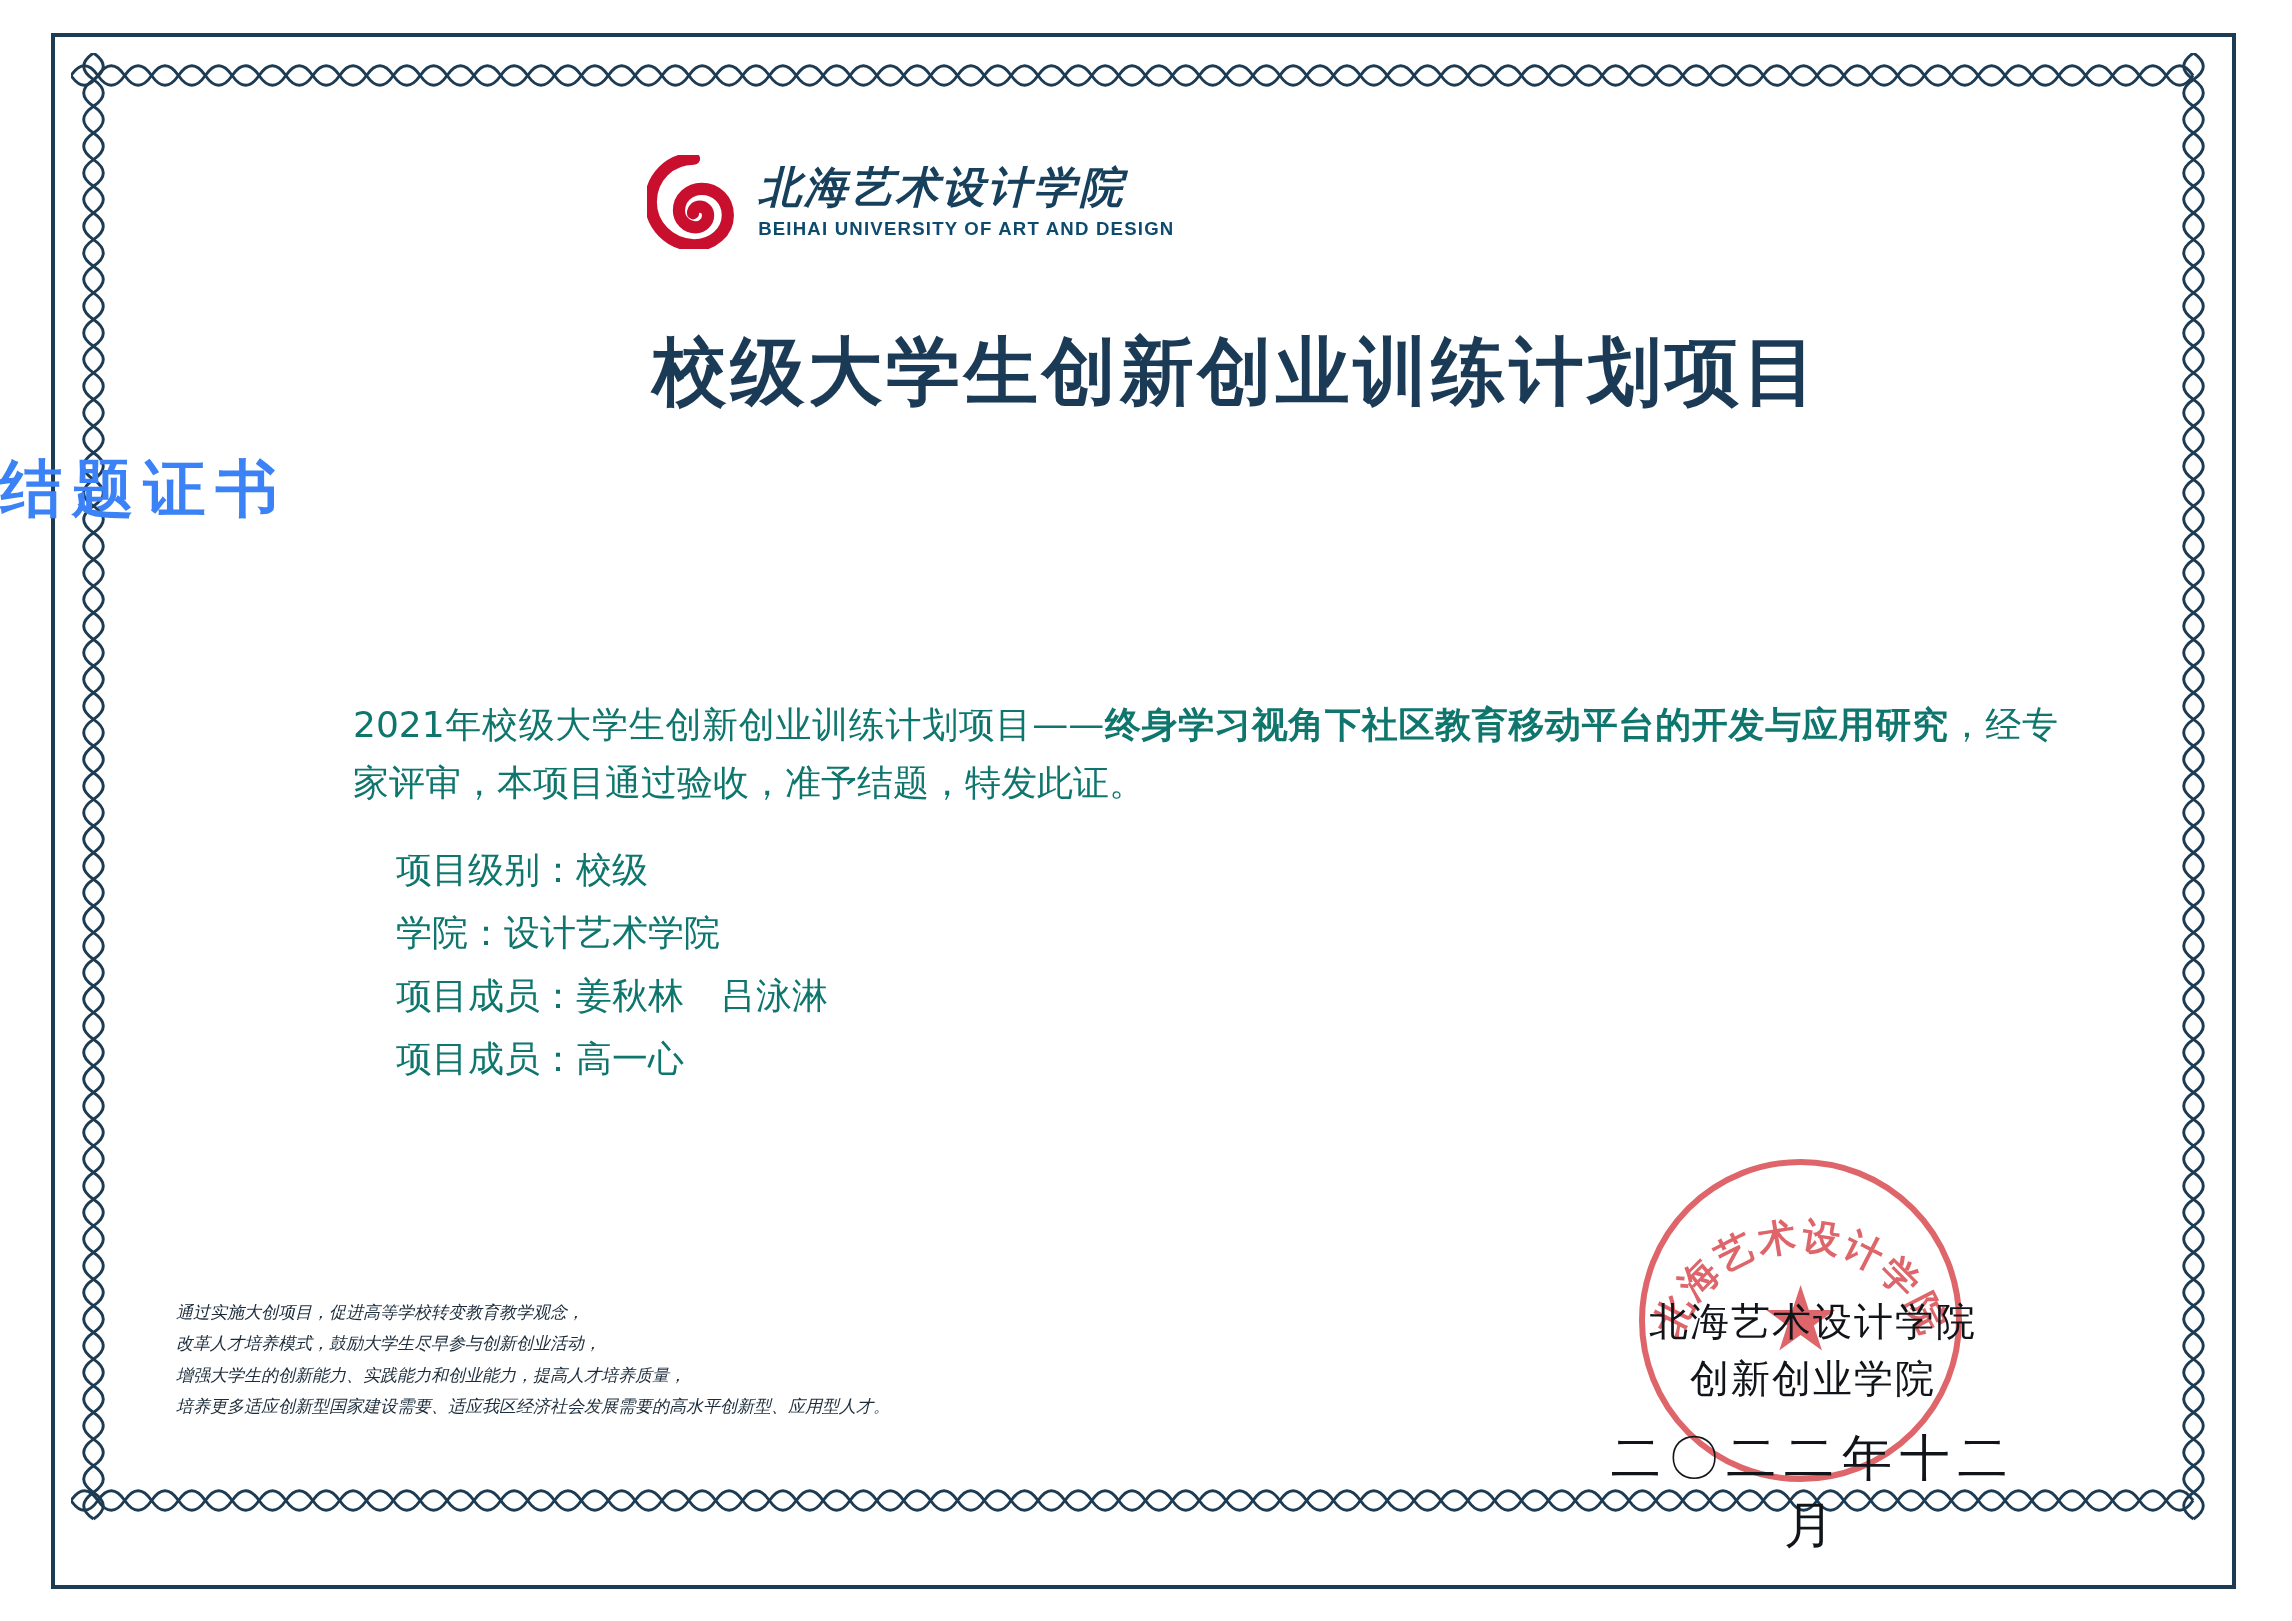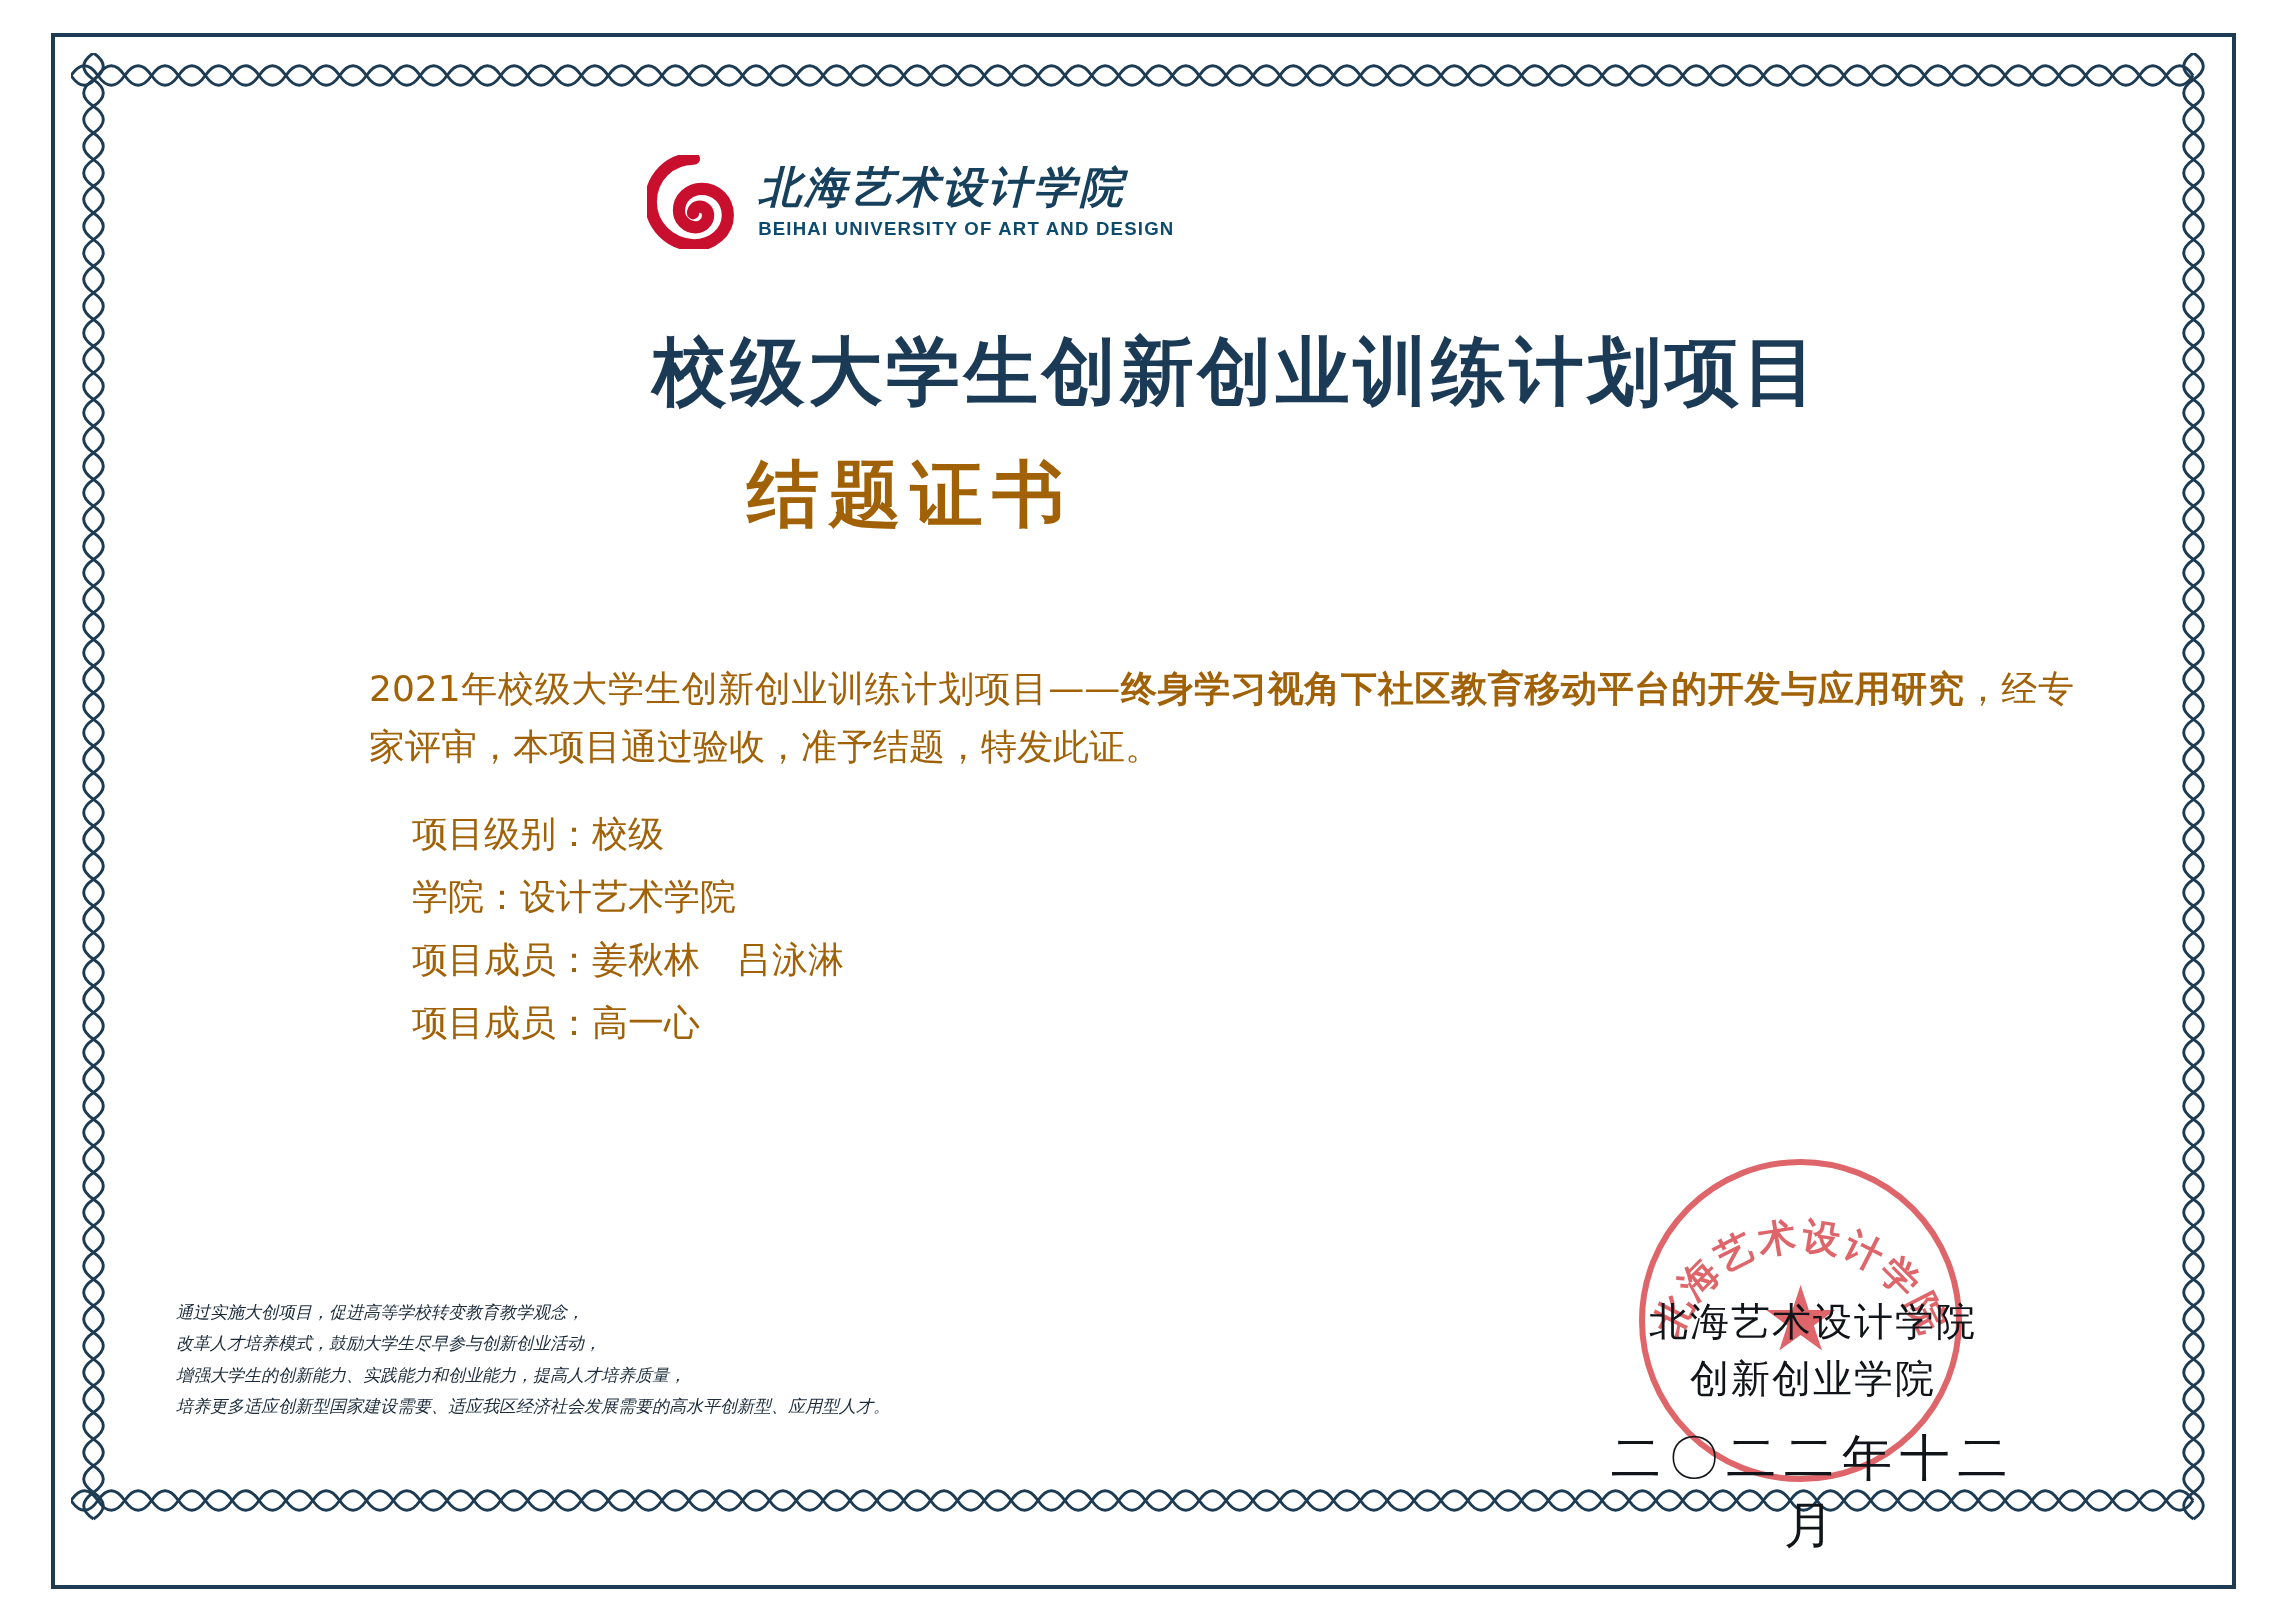--- a/index.html
+++ b/index.html
@@ -90,37 +90,35 @@
     font-family: "DejaVu Sans", sans-serif;
     font-size: 74px;
     font-weight: bold;
     color: #1b3a56;
     letter-spacing: 3.9px;
   }
   .title-2 {
     position: absolute;
     left: 0; right: 0;
     top: 447px;
-    text-align: center;
-    font-family: "DejaVu Sans", sans-serif;
-    font-size: 72px;
-    font-weight: bold;
-    color: #a16207;
+    font-family: "DejaVu Sans", sans-serif;
+    font-size: 62px;
+    font-weight: bold;
+    color: #3b82f6;
     letter-spacing: 9.8px;
   }
 
   
   .body-block {
     position: absolute;
     left: 353px;
-    top: 660px;
+    top: 696px;
     width: 1705px;
     font-family: "DejaVu Sans", sans-serif;
-    color: #a16207;
-    margin-left: 16px;
+    color: #0f766e;
   }
   .para {
     font-size: 36px;
     line-height: 1.62;
     text-align: justify;
     margin: 0 0 11.8px 0;
   }
   .para .emph {
     font-weight: bold;
   }

